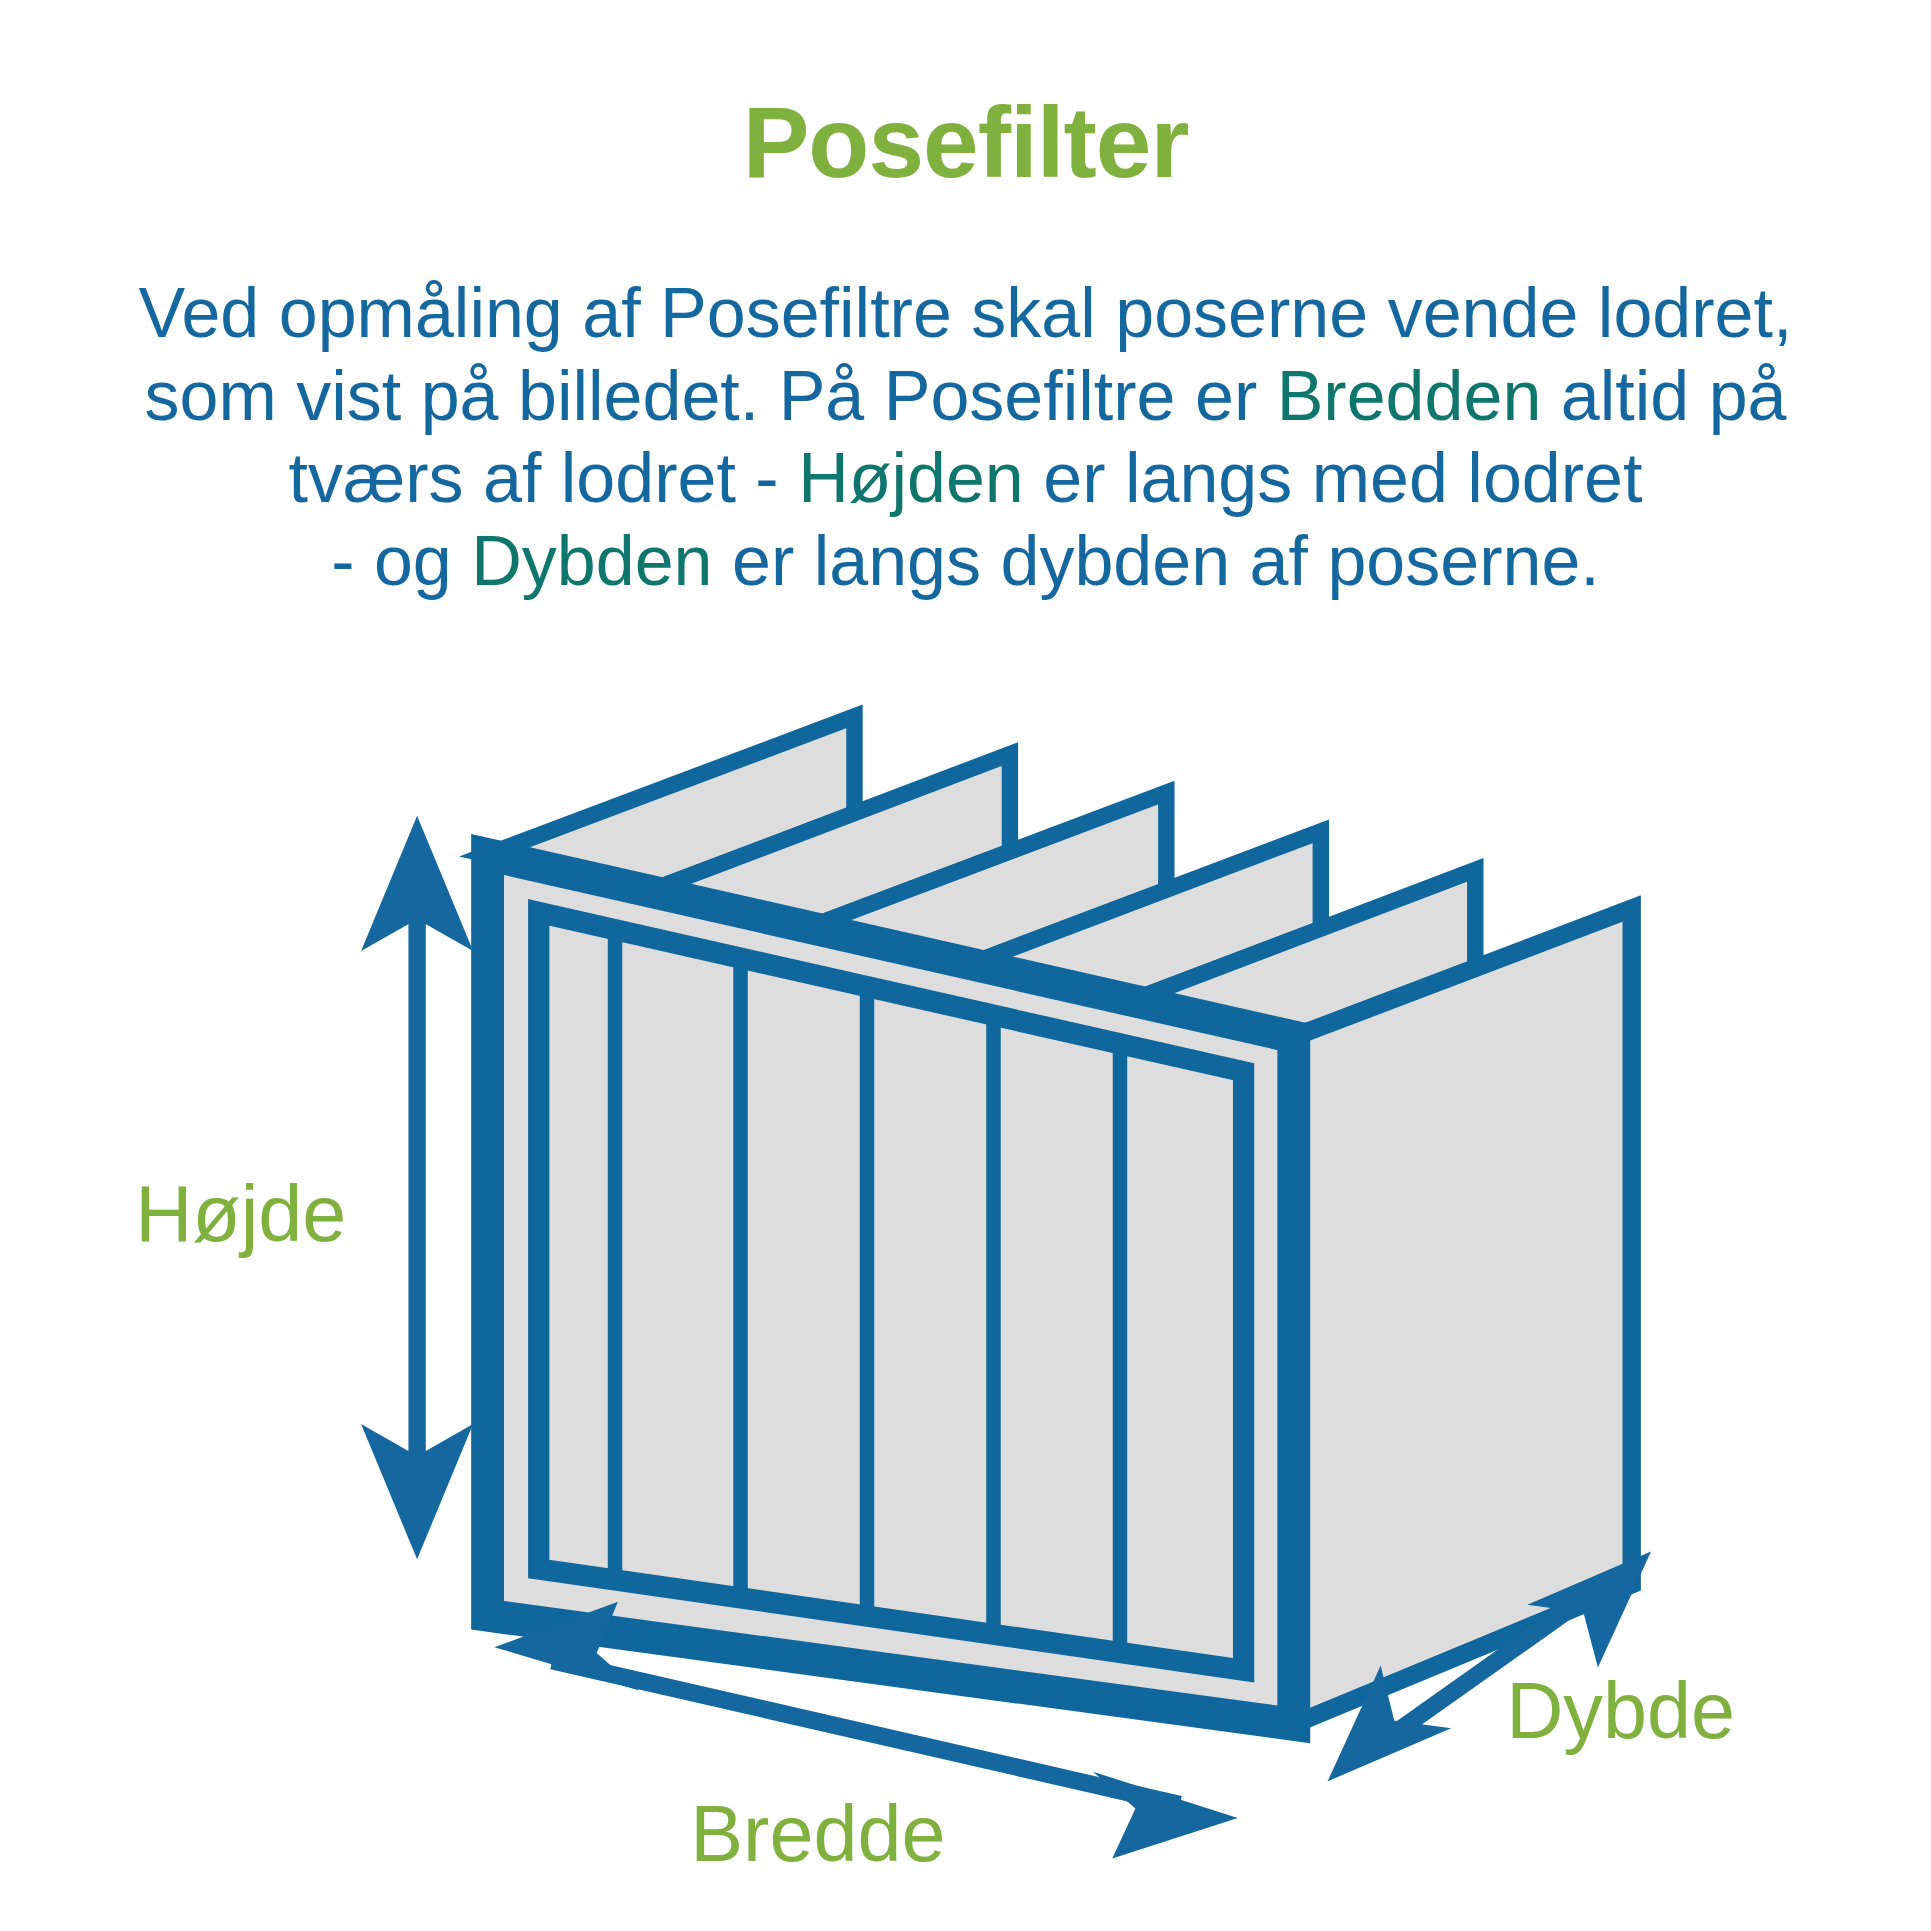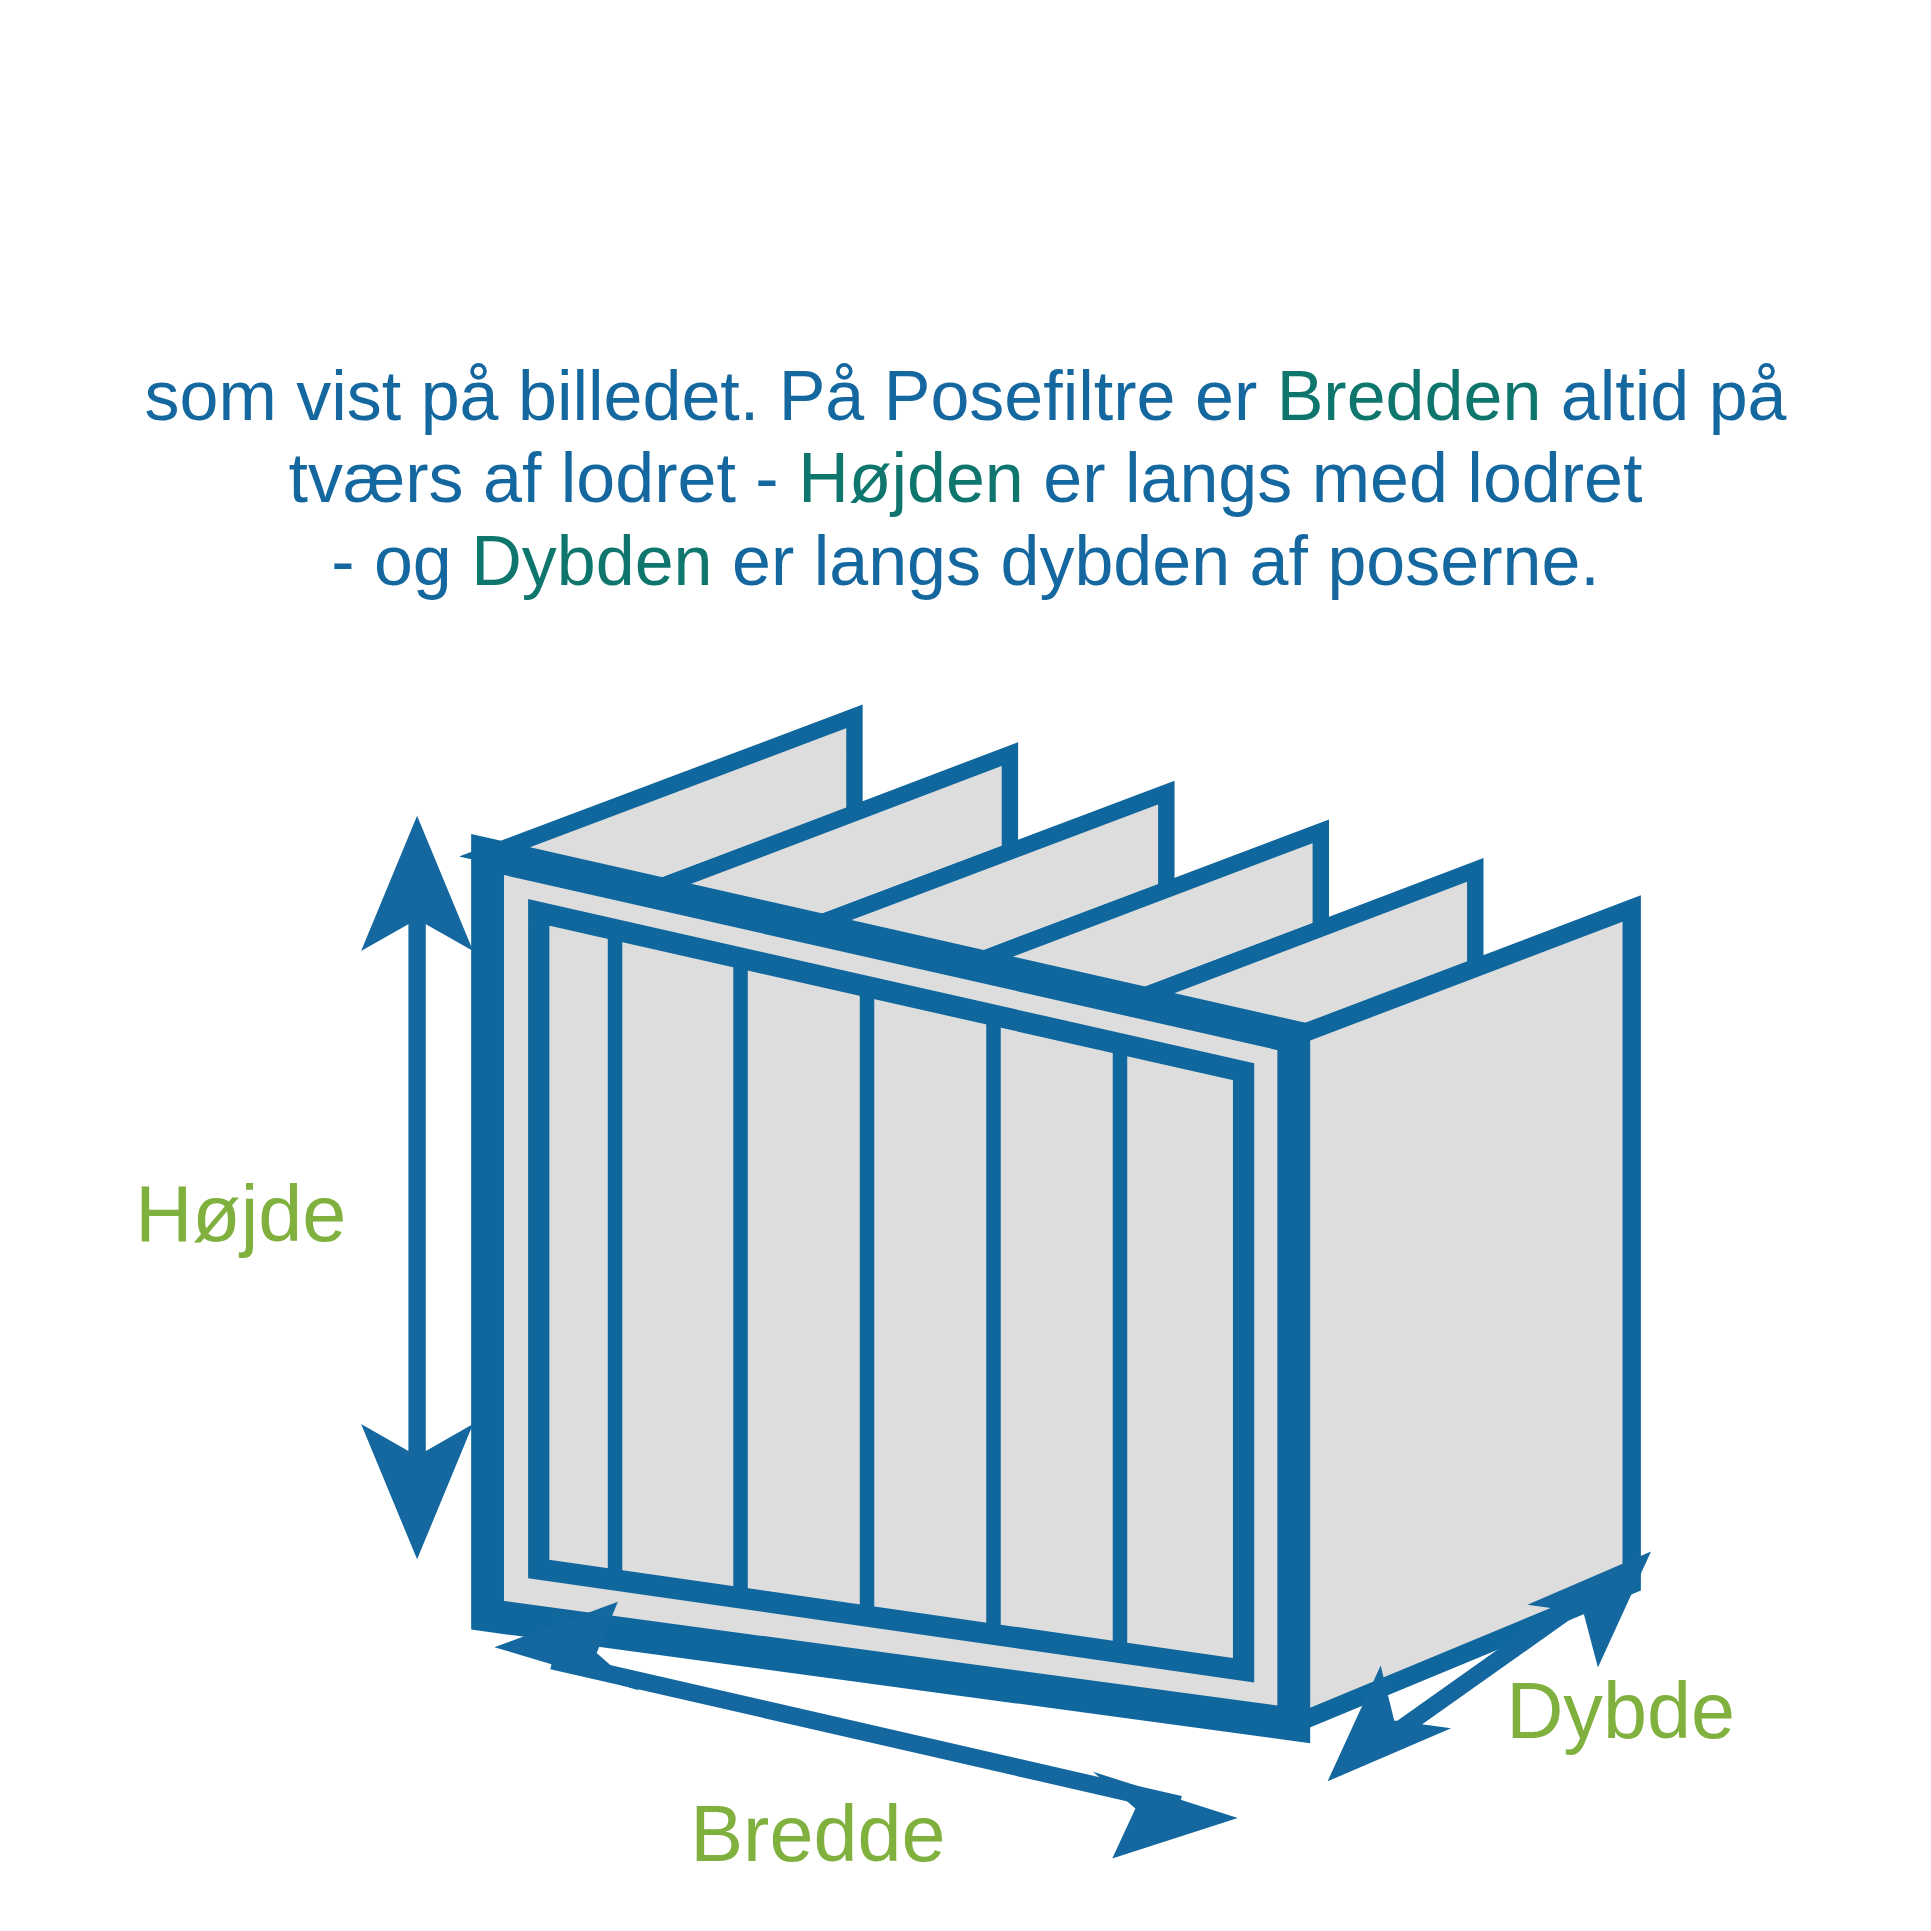--- a/index.html
+++ b/index.html
@@ -56,23 +56,24 @@
     font-family: "Liberation Sans", sans-serif;
     font-size: 82px;
     fill: #80b13e;
   }
 </style>
 </head>
 <body>
 
 <div id="page">
 
+  <div class="title">Posefilter</div>
 
   <div class="intro">
-    <br>
+    <span>Ved opmåling af Posefiltre skal poserne vende lodret,</span><br>
     <span>som vist på billedet. På Posefiltre er </span><span class="hl">Bredden</span><span> altid på</span><br>
     <span>tværs af lodret - </span><span class="hl">Højden</span><span> er langs med lodret</span><br>
     <span>- og </span><span class="hl">Dybden</span><span> er langs dybden af poserne.</span>
   </div>
 
   <svg id="diagram" viewBox="0 0 2000 2000">
 
     <g>
 
       <g>

